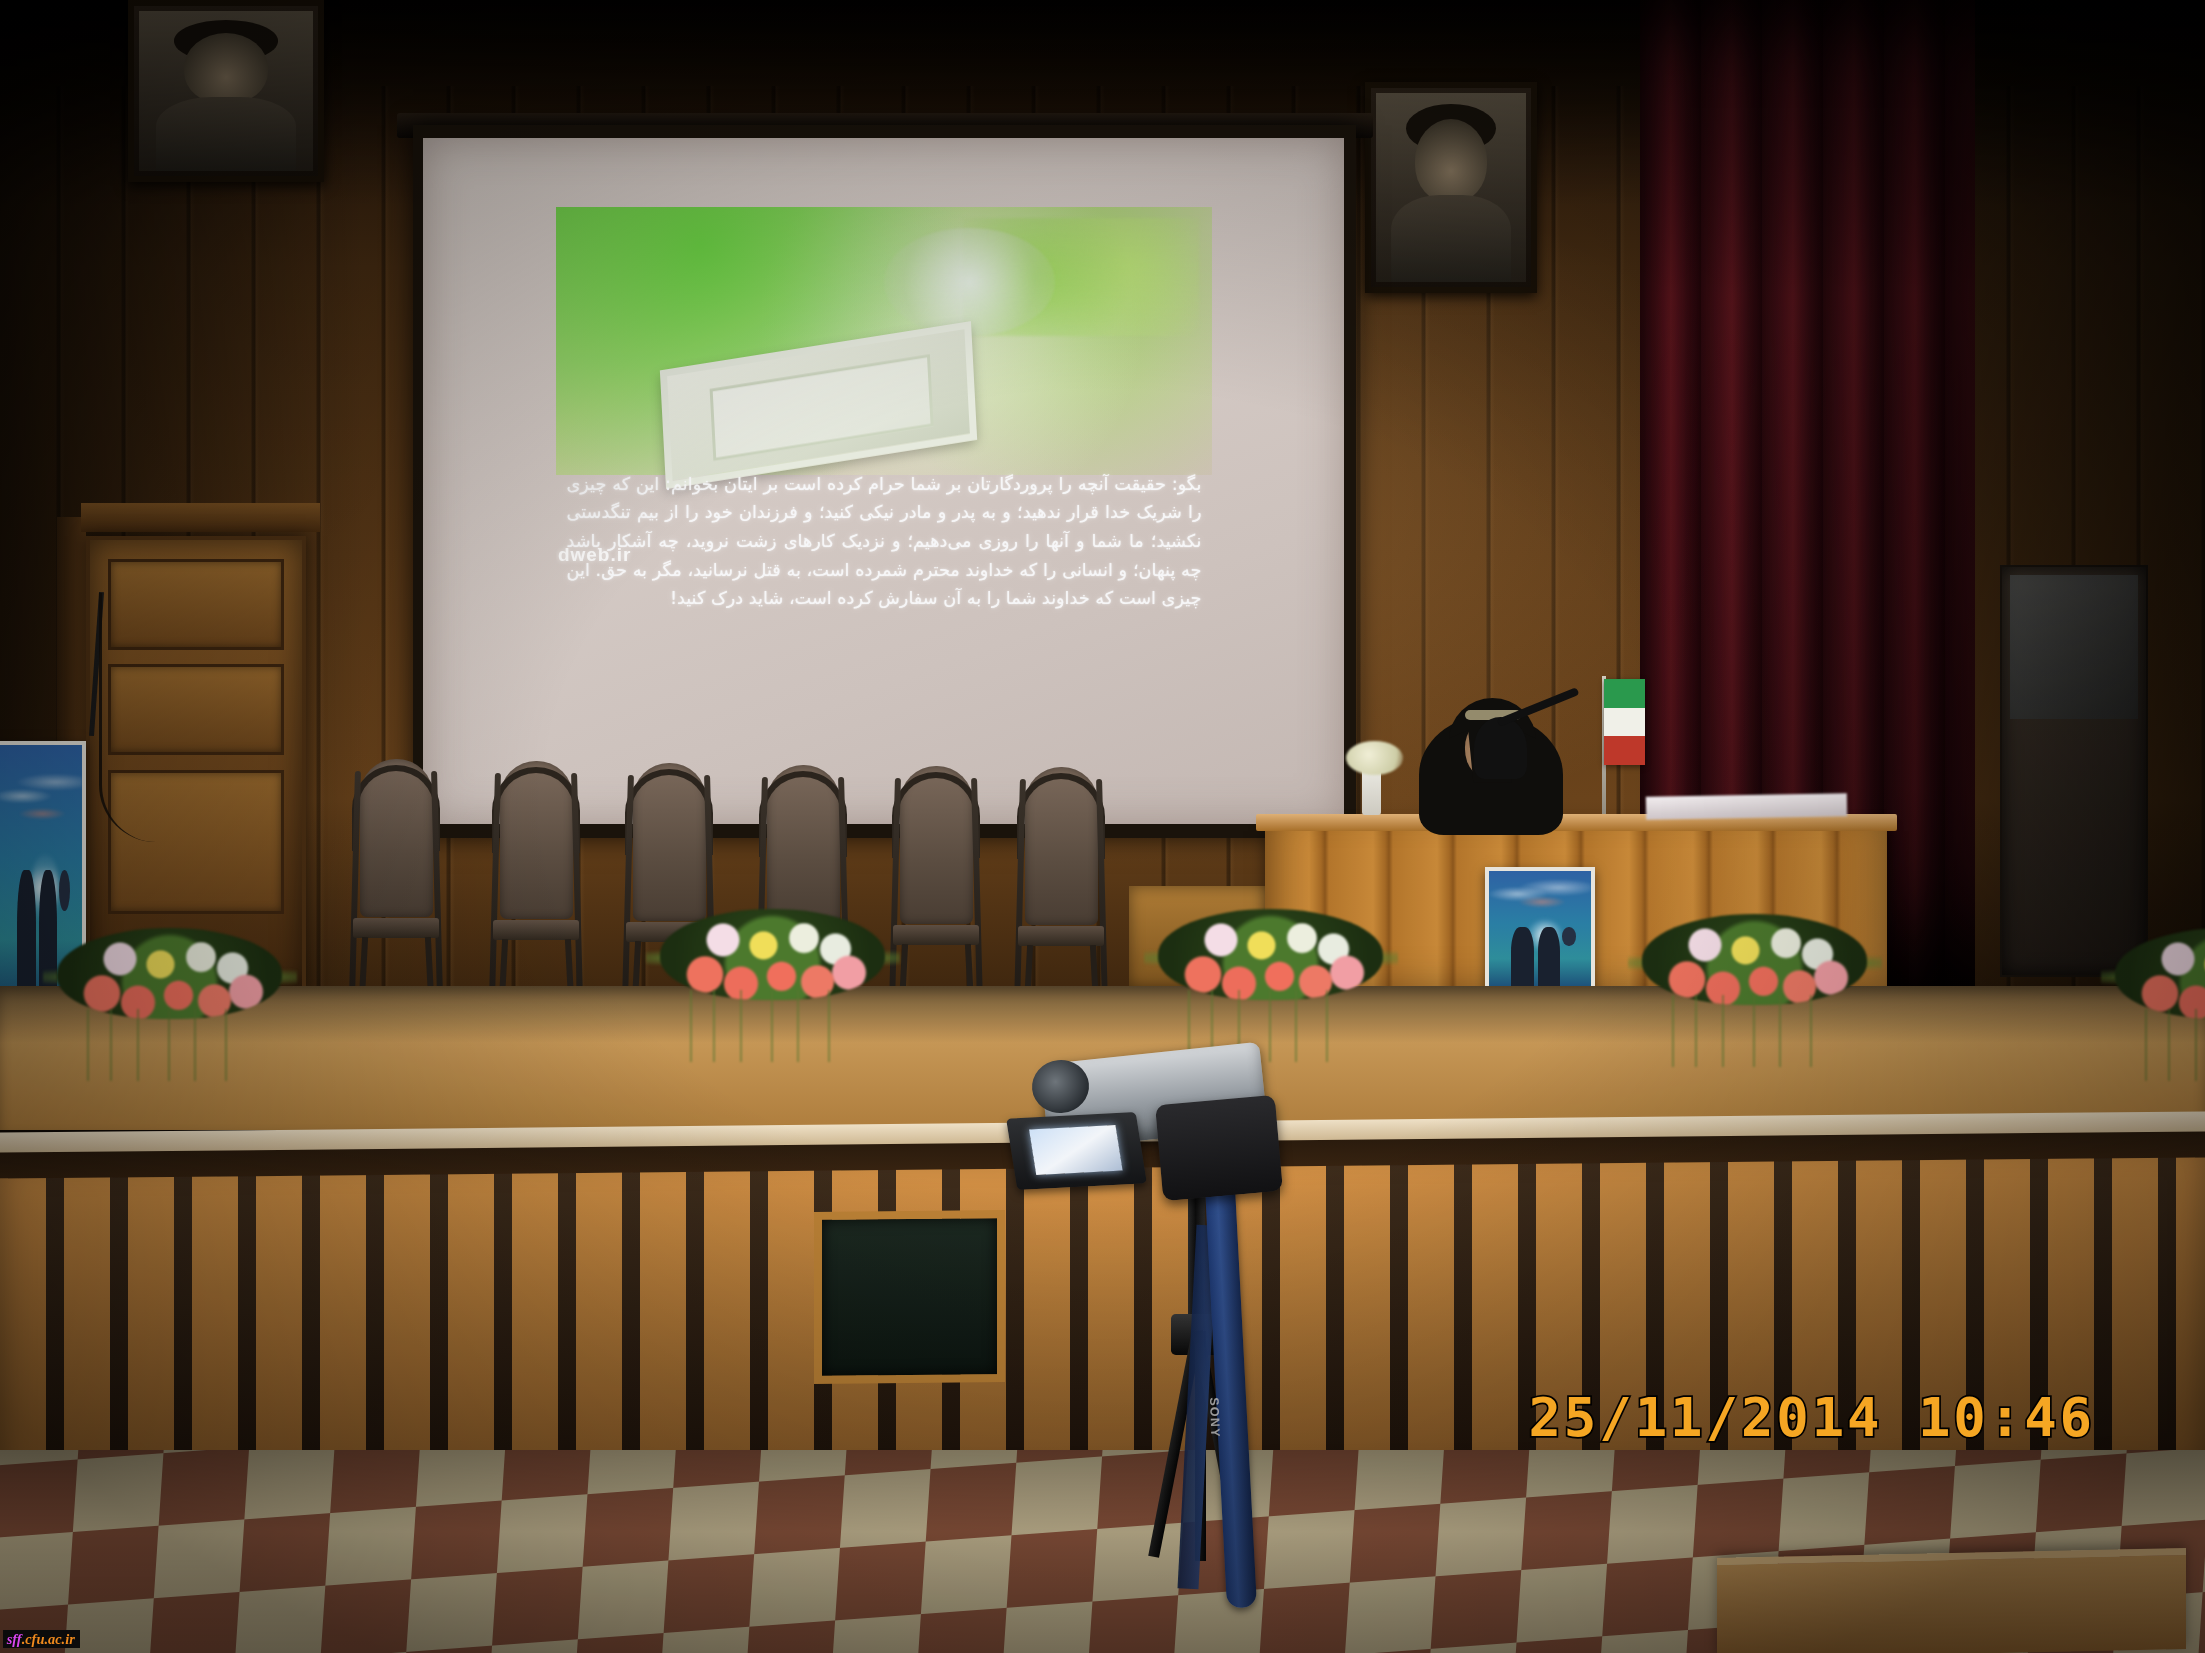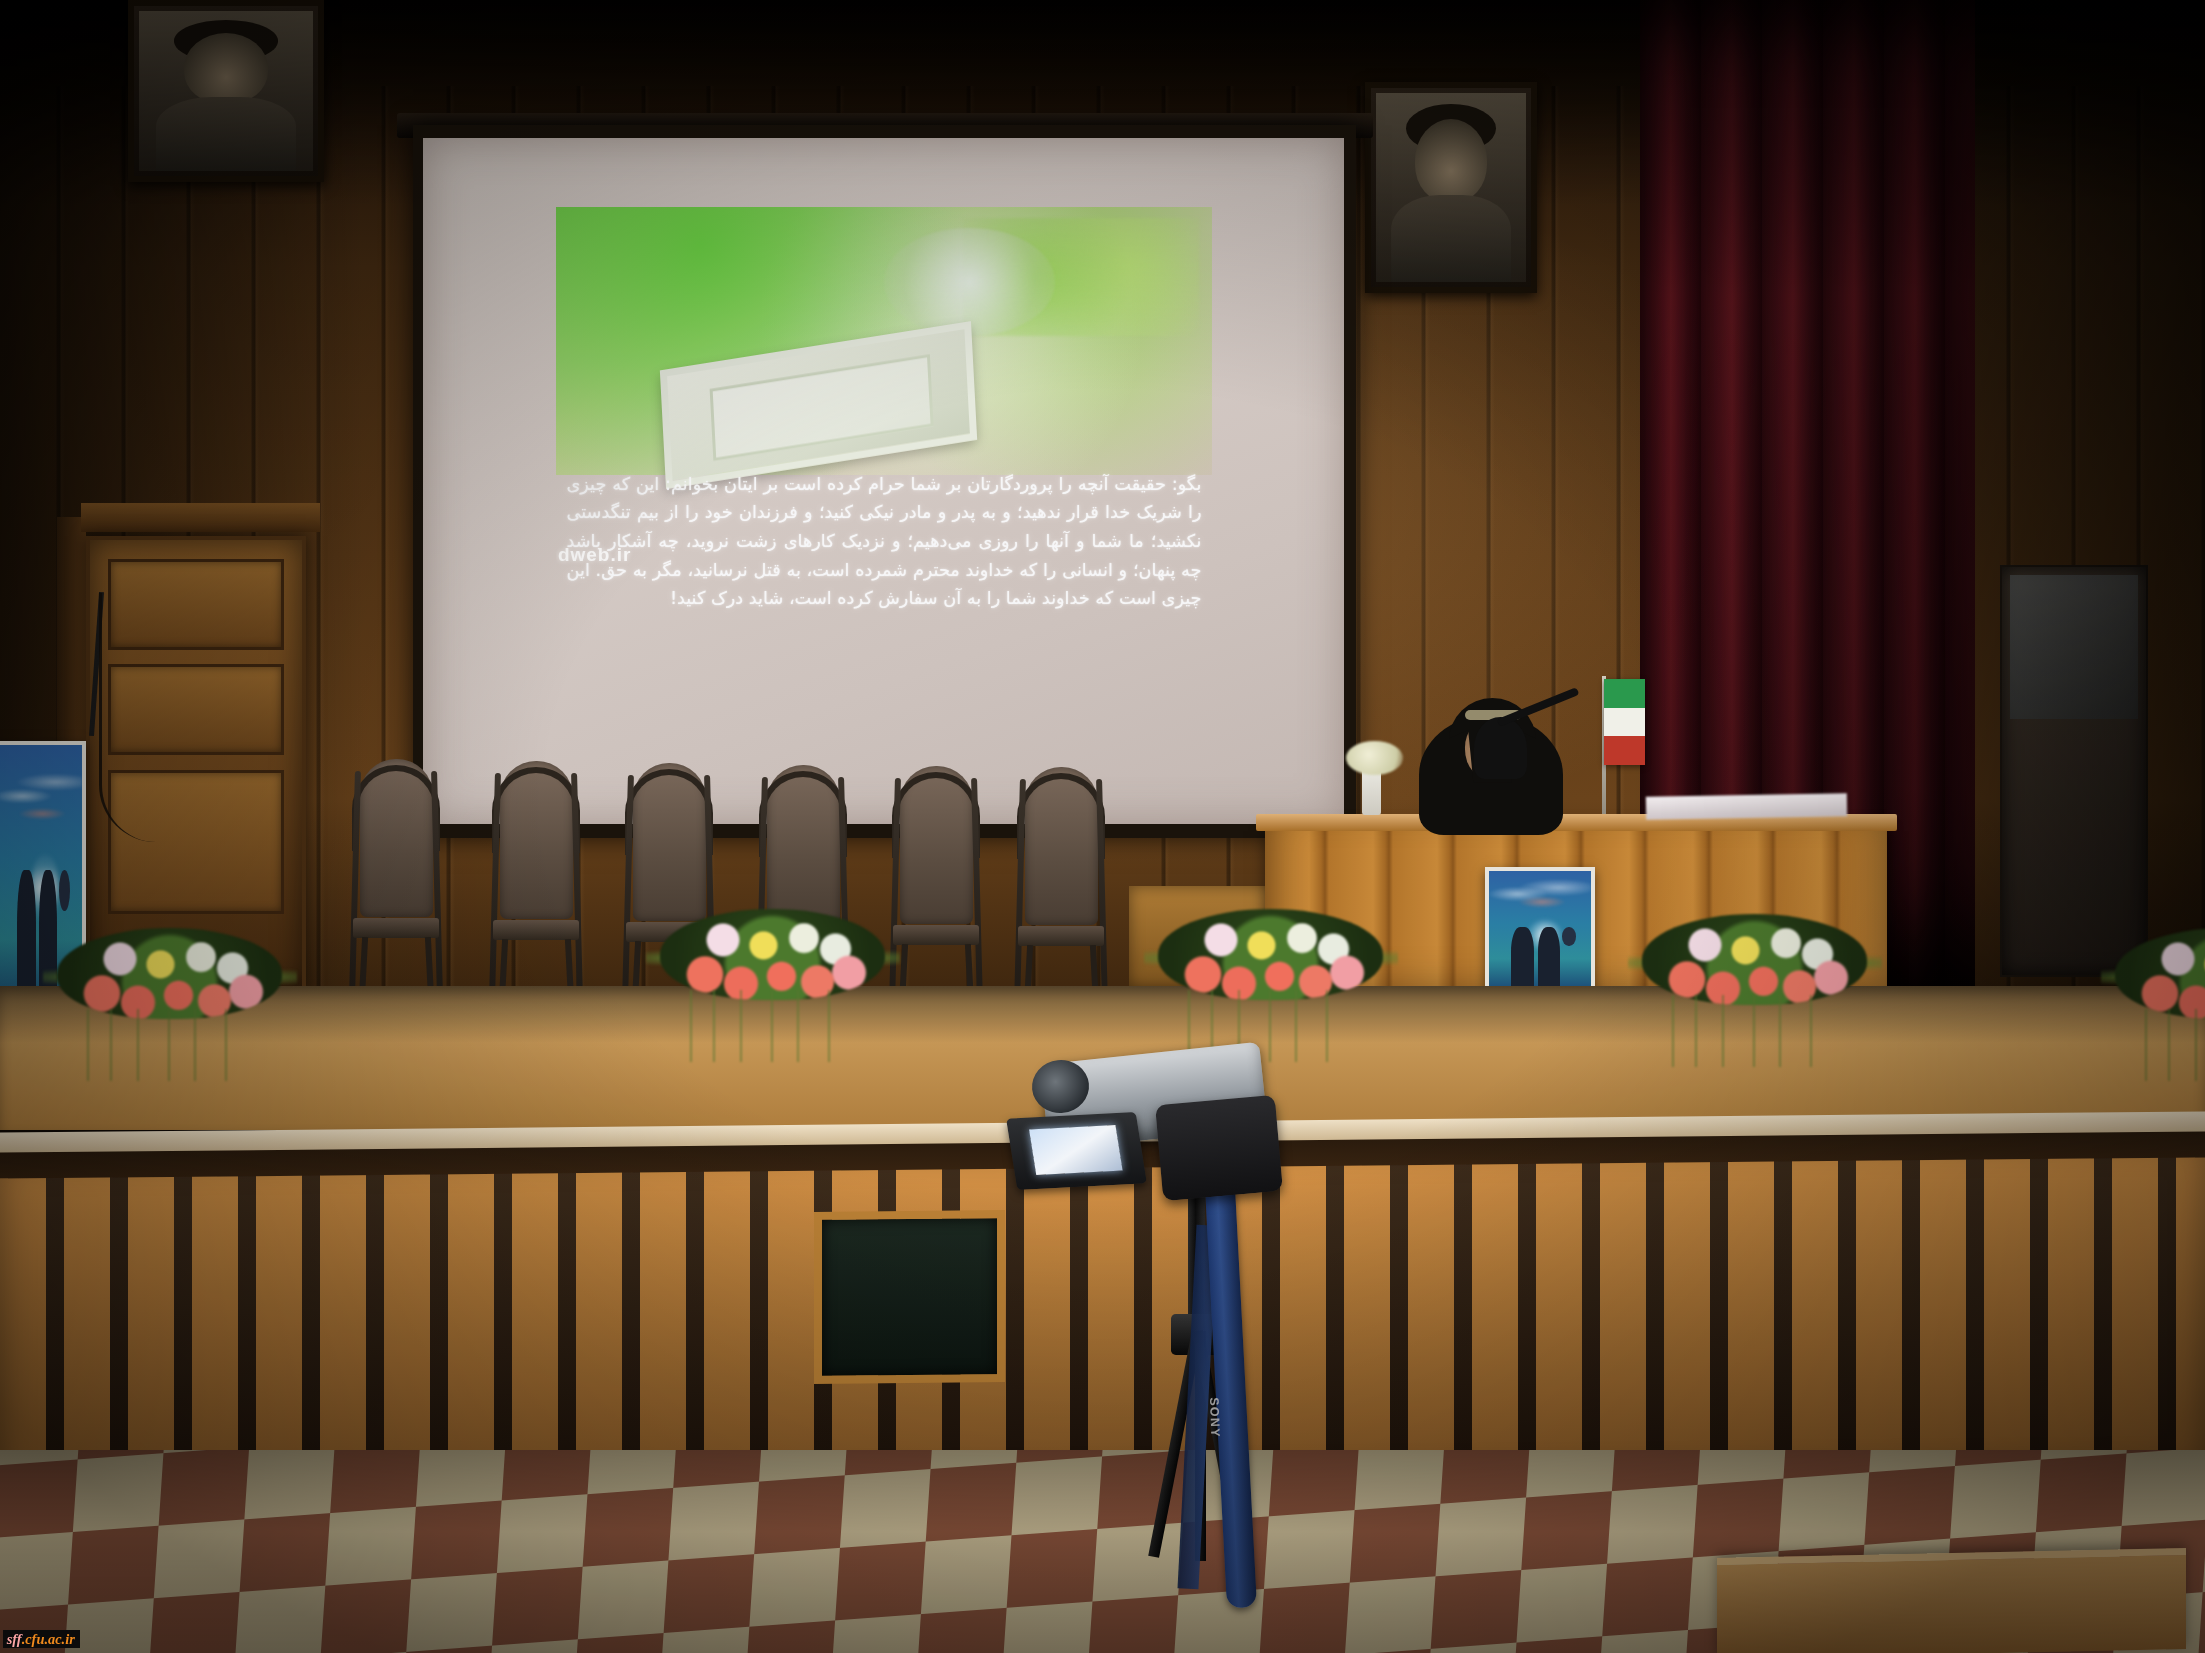--- a/index.html
+++ b/index.html
@@ -583,21 +583,21 @@
   }
   .watermark {
     position:absolute; left:2.9px; bottom:5.7px;
     background:#0b0b0b;
     padding:1.9px 4.8px 2.4px 3.8px;
     font-size:14.4px; font-weight:bold; font-style:italic;
     font-family:"Liberation Serif", serif;
     white-space:nowrap;
     line-height:1;
   }
-  .watermark .w1{ color:#fca5a5; }
+  .watermark .w1{ color:#d946ef; }
   .watermark .w2{ color:#f08a1d; }
 
   
   .vignette{
     position:absolute; inset:0;
     background:radial-gradient(ellipse 1388px 1005px at 50% 48%, rgba(0,0,0,0) 40%, rgba(0,0,0,.45) 100%);
     pointer-events:none;
   }
   .grain{
     position:absolute; inset:0; opacity:.10; pointer-events:none;
@@ -819,19 +819,20 @@
     <div class="grip"></div>
     <div class="lcd-shell">
       <div class="lcd"></div>
     </div>
   </div>
   <div class="cam-label">SONY</div>
 
   <div class="vignette"></div>
   <div class="grain"></div>
 
+  <div class="timestamp">25/11/2014  10:46</div>
 
   <div class="watermark">
     <span class="w1">sff</span><span class="w2">.cfu.ac.ir</span>
   </div>
 
 </div>
 
 
 </body></html>

